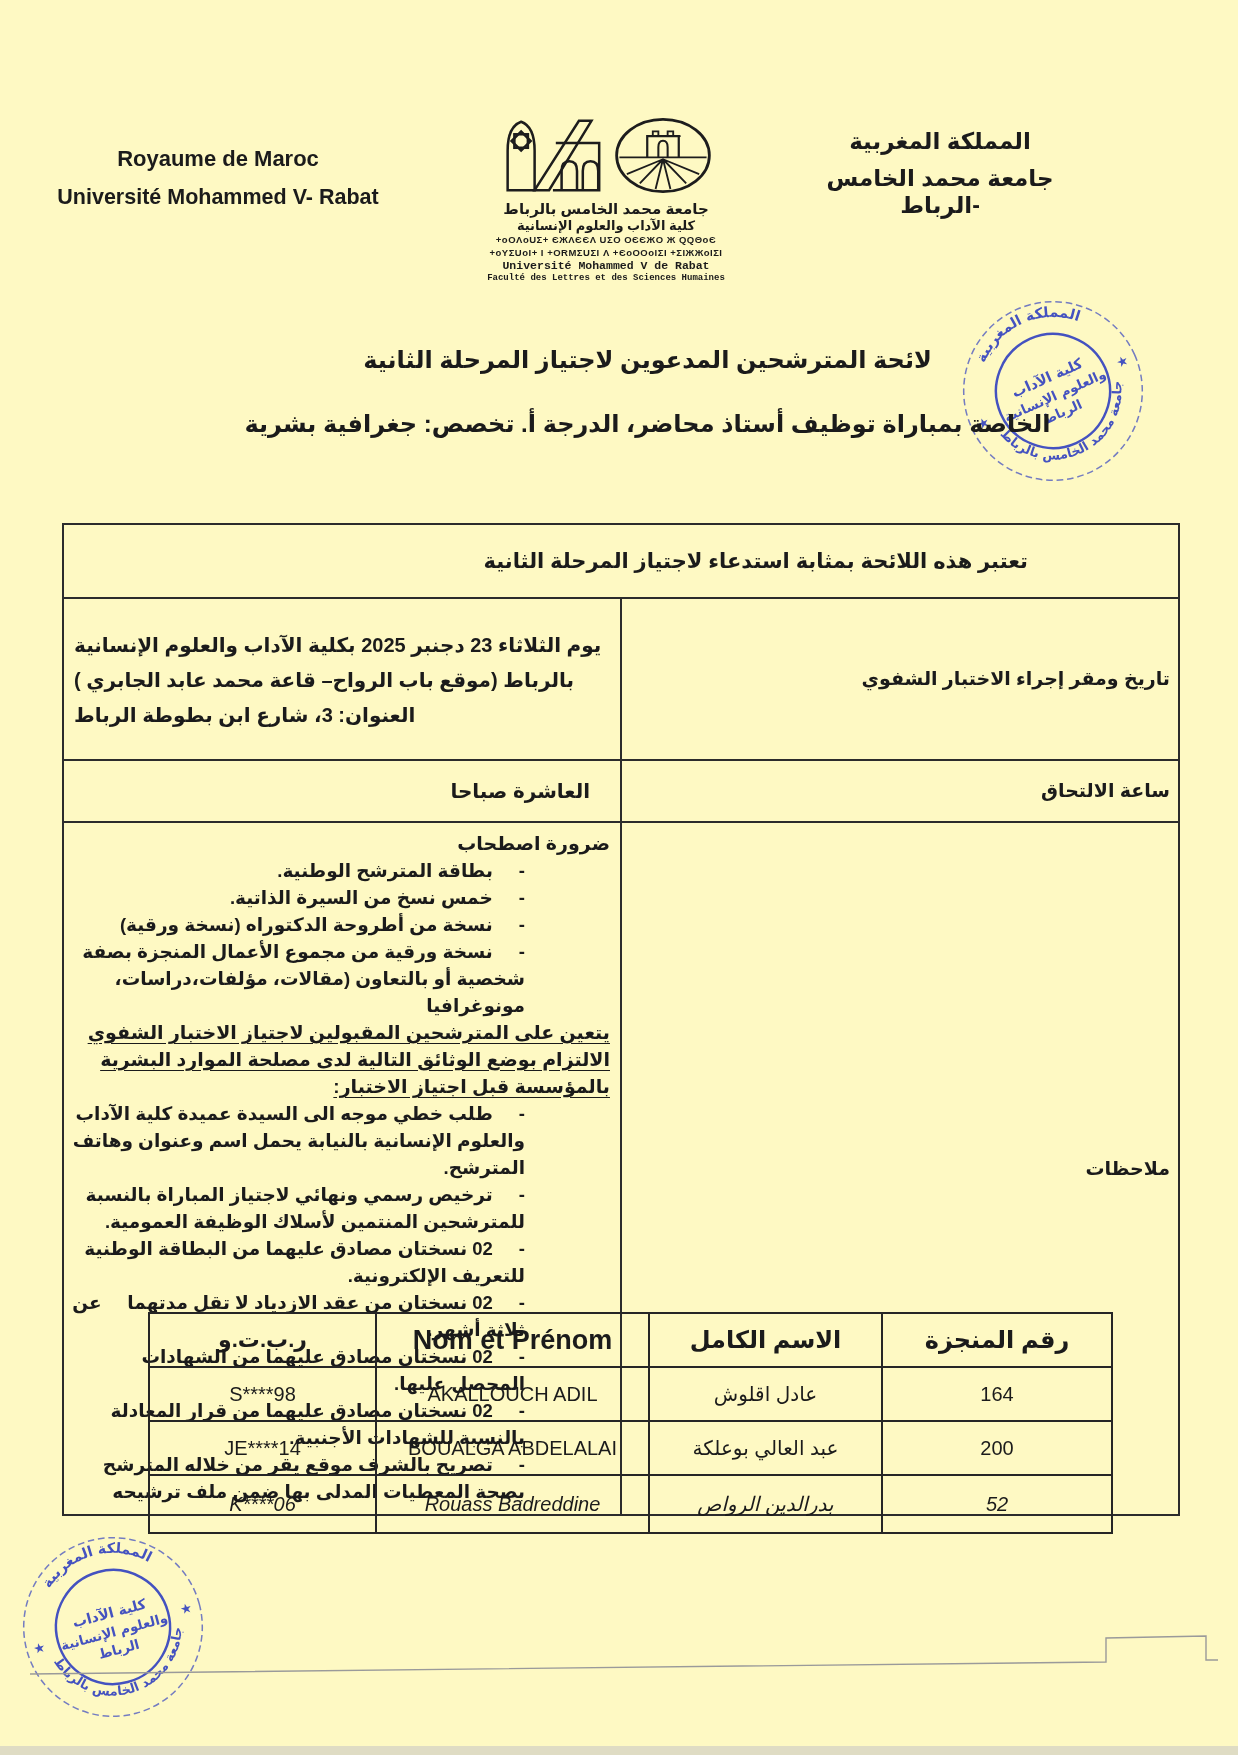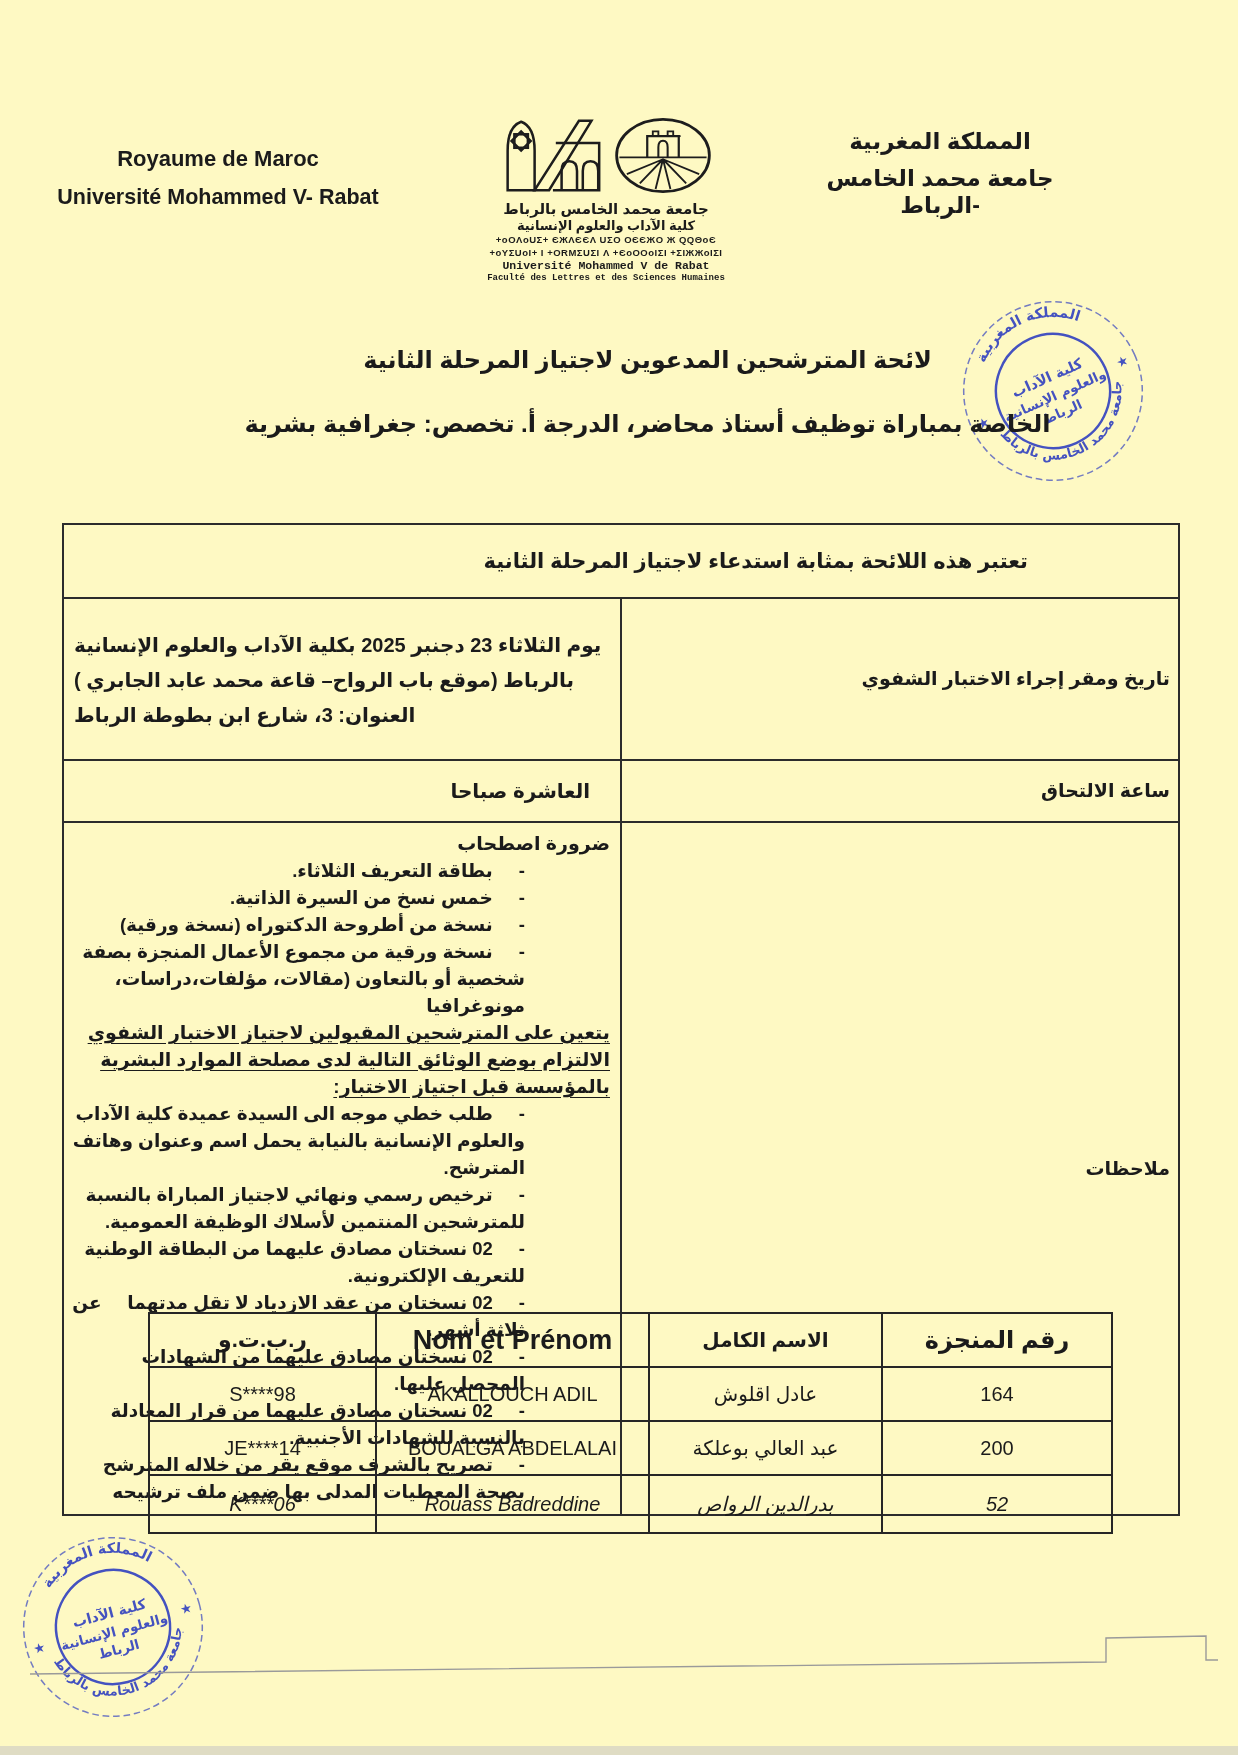--- a/index.html
+++ b/index.html
@@ -49,21 +49,21 @@
   table.cand { position:absolute; left:148px; top:1312px; border-collapse:collapse; table-layout:fixed; }
   table.cand td, table.cand th { border:2px solid #262626; text-align:center; vertical-align:middle; overflow:hidden;margin-top:15px; }
   table.cand th { font-weight:bold; height:50px; }
   table.cand td { height:50px; font-size:20px; }
   .c-cin  { width:223px; }
   .c-nom  { width:269px; }
   .c-ar   { width:229px; }
   .c-num  { width:226px; }
   th.h-cin { font-size:22px; direction:rtl; }
   th.h-nom { font-size:27px; }
-  th.h-ar  { font-size:20px; direction:rtl; }
+  th.h-ar  { font-size:24px; direction:rtl; }
   th.h-num { font-size:24px; direction:rtl; }
   td.ar-cell { direction:rtl; }
   tr.last td { height:54px;font-style:italic; }
   
   .fold-line { position:absolute; left:0; top:1628px; }
   .bottom-band { position:absolute; left:0; bottom:0; width:100%; height:9px; background:#c4c4c4; opacity:0.55; }
   svg text { font-family:"DejaVu Sans","Liberation Sans",sans-serif; }
 </style>
 </head>
 <body>
@@ -154,21 +154,21 @@
       </td>
     </tr>
     <tr>
       <th class="side-hdr">ساعة الالتحاق</th>
       <td class="time-cell">العاشرة صباحا</td>
     </tr>
     <tr>
       <th class="side-hdr">ملاحظات</th>
       <td class="notes-cell">
         <div class="bring-h">ضرورة اصطحاب</div>
-        <div class="note-li"><span class="dash">-</span><span>بطاقة التعريف الثلاثاء.</span></div>
+        <div class="note-li"><span class="dash">-</span><span>بطاقة المترشح الوطنية.</span></div>
         <div class="note-li"><span class="dash">-</span><span>خمس نسخ من السيرة الذاتية.</span></div>
         <div class="note-li"><span class="dash">-</span><span>نسخة من أطروحة الدكتوراه (نسخة ورقية)</span></div>
         <div class="note-li"><span class="dash">-</span><span>نسخة ورقية من مجموع الأعمال المنجزة بصفة شخصية أو بالتعاون (مقالات، مؤلفات،دراسات، مونوغرافيا</span></div>
         <div class="requirement">يتعين على المترشحين المقبولين لاجتياز الاختبار الشفوي الالتزام بوضع الوثائق التالية لدى مصلحة الموارد البشرية بالمؤسسة قبل اجتياز الاختبار:</div>
         <div class="note-li"><span class="dash">-</span><span>طلب خطي موجه الى السيدة عميدة كلية الآداب والعلوم الإنسانية بالنيابة يحمل اسم وعنوان وهاتف المترشح.</span></div>
         <div class="note-li"><span class="dash">-</span><span>ترخيص رسمي ونهائي لاجتياز المباراة بالنسبة للمترشحين المنتمين لأسلاك الوظيفة العمومية.</span></div>
         <div class="note-li"><span class="dash">-</span><span>02 نسختان مصادق عليهما من البطاقة الوطنية للتعريف الإلكترونية.</span></div>
         <div class="note-li"><span class="dash">-</span><span>02 نسختان من عقد الازدياد لا تقل مدتهما&nbsp;&nbsp;&nbsp;&nbsp; عن ثلاثة أشهر.</span></div>
         <div class="note-li"><span class="dash">-</span><span>02 نسختان مصادق عليهما من الشهادات المحصل عليها.</span></div>
         <div class="note-li"><span class="dash">-</span><span>02 نسختان مصادق عليهما من قرار المعادلة بالنسبة للشهادات الأجنبية.</span></div>

